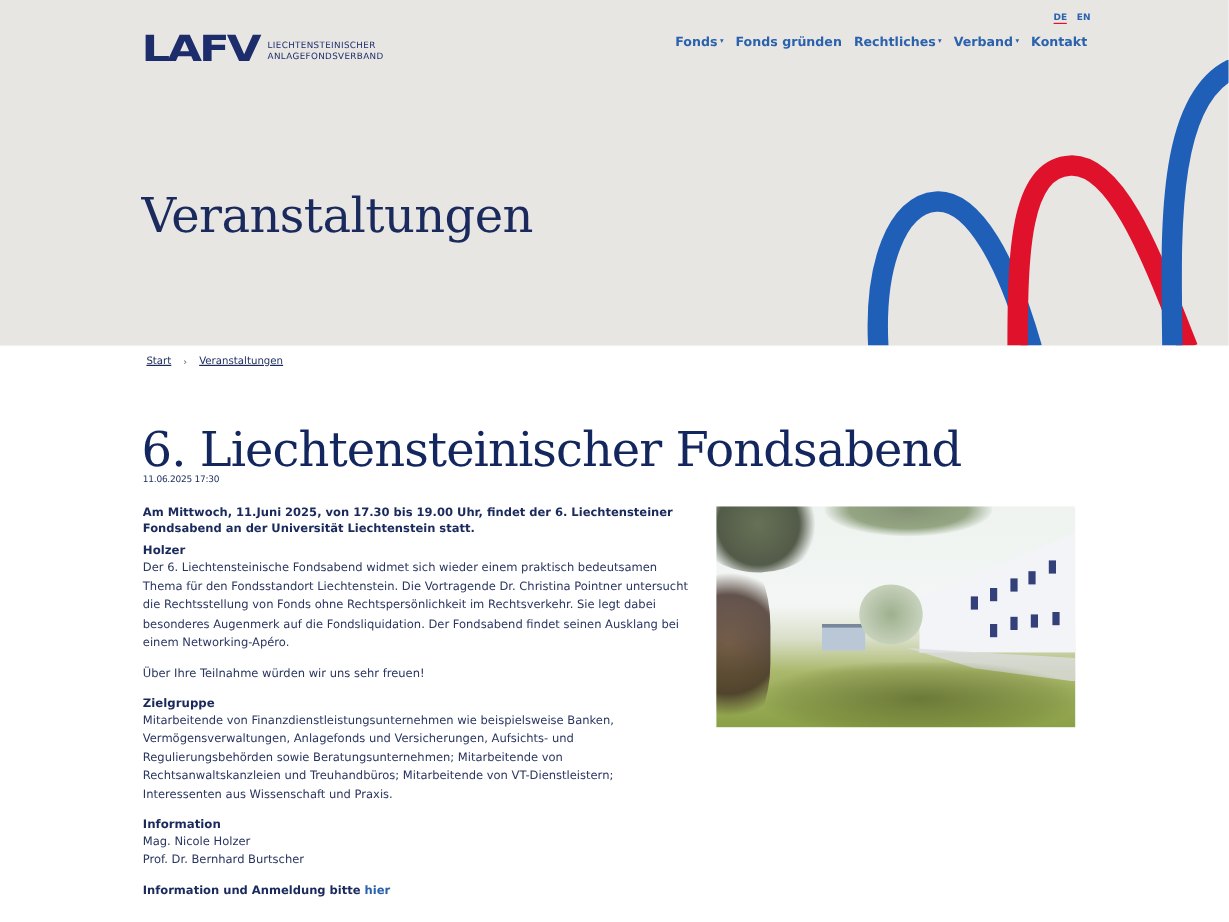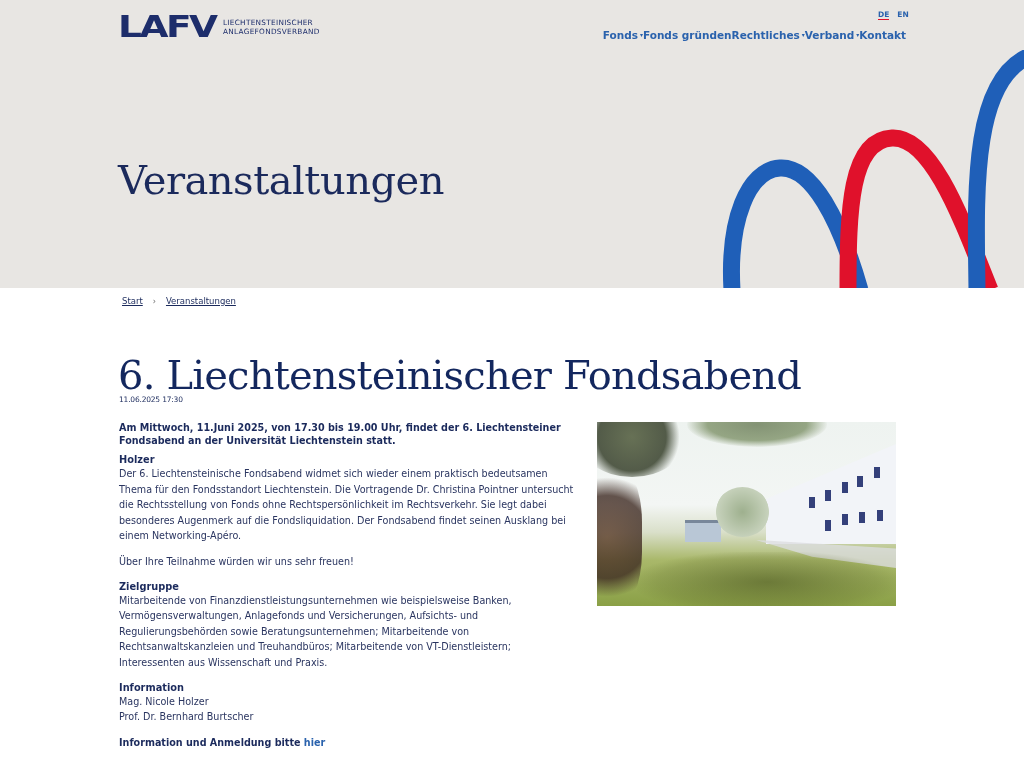--- a/index.html
+++ b/index.html
@@ -1,27 +1,27 @@
 <!DOCTYPE html>
 <html><head>
 <meta charset="utf-8">
 <style>
   * { box-sizing: border-box; margin: 0; padding: 0; }
   html, body { width: 1024px; height: 768px; overflow: hidden; background: #ffffff; }
   body { font-family: "DejaVu Sans", sans-serif; color: #1b2a5c; position: relative; }
 
   .hero { position: absolute; left: 0; top: 0; width: 1024px; height: 288px; background: #e8e6e3; overflow: hidden; }
-  .logo { position: absolute; left: 118px; top: 14px; display: flex; align-items: center; }
+  .logo { position: absolute; left: 118px; top: 29px; display: flex; align-items: center; }
   .logo-mark { font-family: "DejaVu Sans", sans-serif; font-weight: bold; font-size: 30px; letter-spacing: -2px; color: #1d2d6b; line-height: 26px; transform: scaleX(1.25); transform-origin: left center; width: 105px; }
   .logo-text { margin-left: 0px; font-size: 7.3px; font-weight: normal; letter-spacing: 0.3px; line-height: 9px; color: #1d2d6b; }
 
   .lang { position: absolute; top: 10px; left: 878px; display: flex; gap: 8px; font-size: 7.5px; font-weight: bold; color: #2a62ad; }
   .lang .active { border-bottom: 1.5px solid #e0112b; }
 
-  .nav { position: absolute; top: 29px; right: 118px; display: flex; gap: 0; font-size: 10.5px; font-weight: bold; color: #2a62ad; }
+  .nav { position: absolute; top: 29px; right: 118px; display: flex; gap: 10px; font-size: 10.5px; font-weight: bold; color: #2a62ad; }
   .nav-item { display: flex; align-items: center; cursor: pointer; white-space: nowrap; }
   .caret { font-size: 6px; margin-left: 2px; margin-top: -2px; }
 
   .hero-title { position: absolute; left: 118px; top: 157px; font-family: "DejaVu Serif", serif; font-size: 40px; color: #1b2a5c; letter-spacing: -0.5px; font-weight: normal; }
   .hero-sub { position: absolute; left: 119px; top: 217px; font-size: 13px; font-weight: bold; color: #1b2a5c; }
 
   .waves { position: absolute; left: 700px; top: 50px; width: 324px; height: 238px; }
 
   .breadcrumb { position: absolute; top: 296px; left: 122px; font-size: 8.5px; color: #1b2a5c; display: flex; align-items: center; gap: 10px; }
   .breadcrumb a { color: #1b2a5c; text-decoration: underline; }

